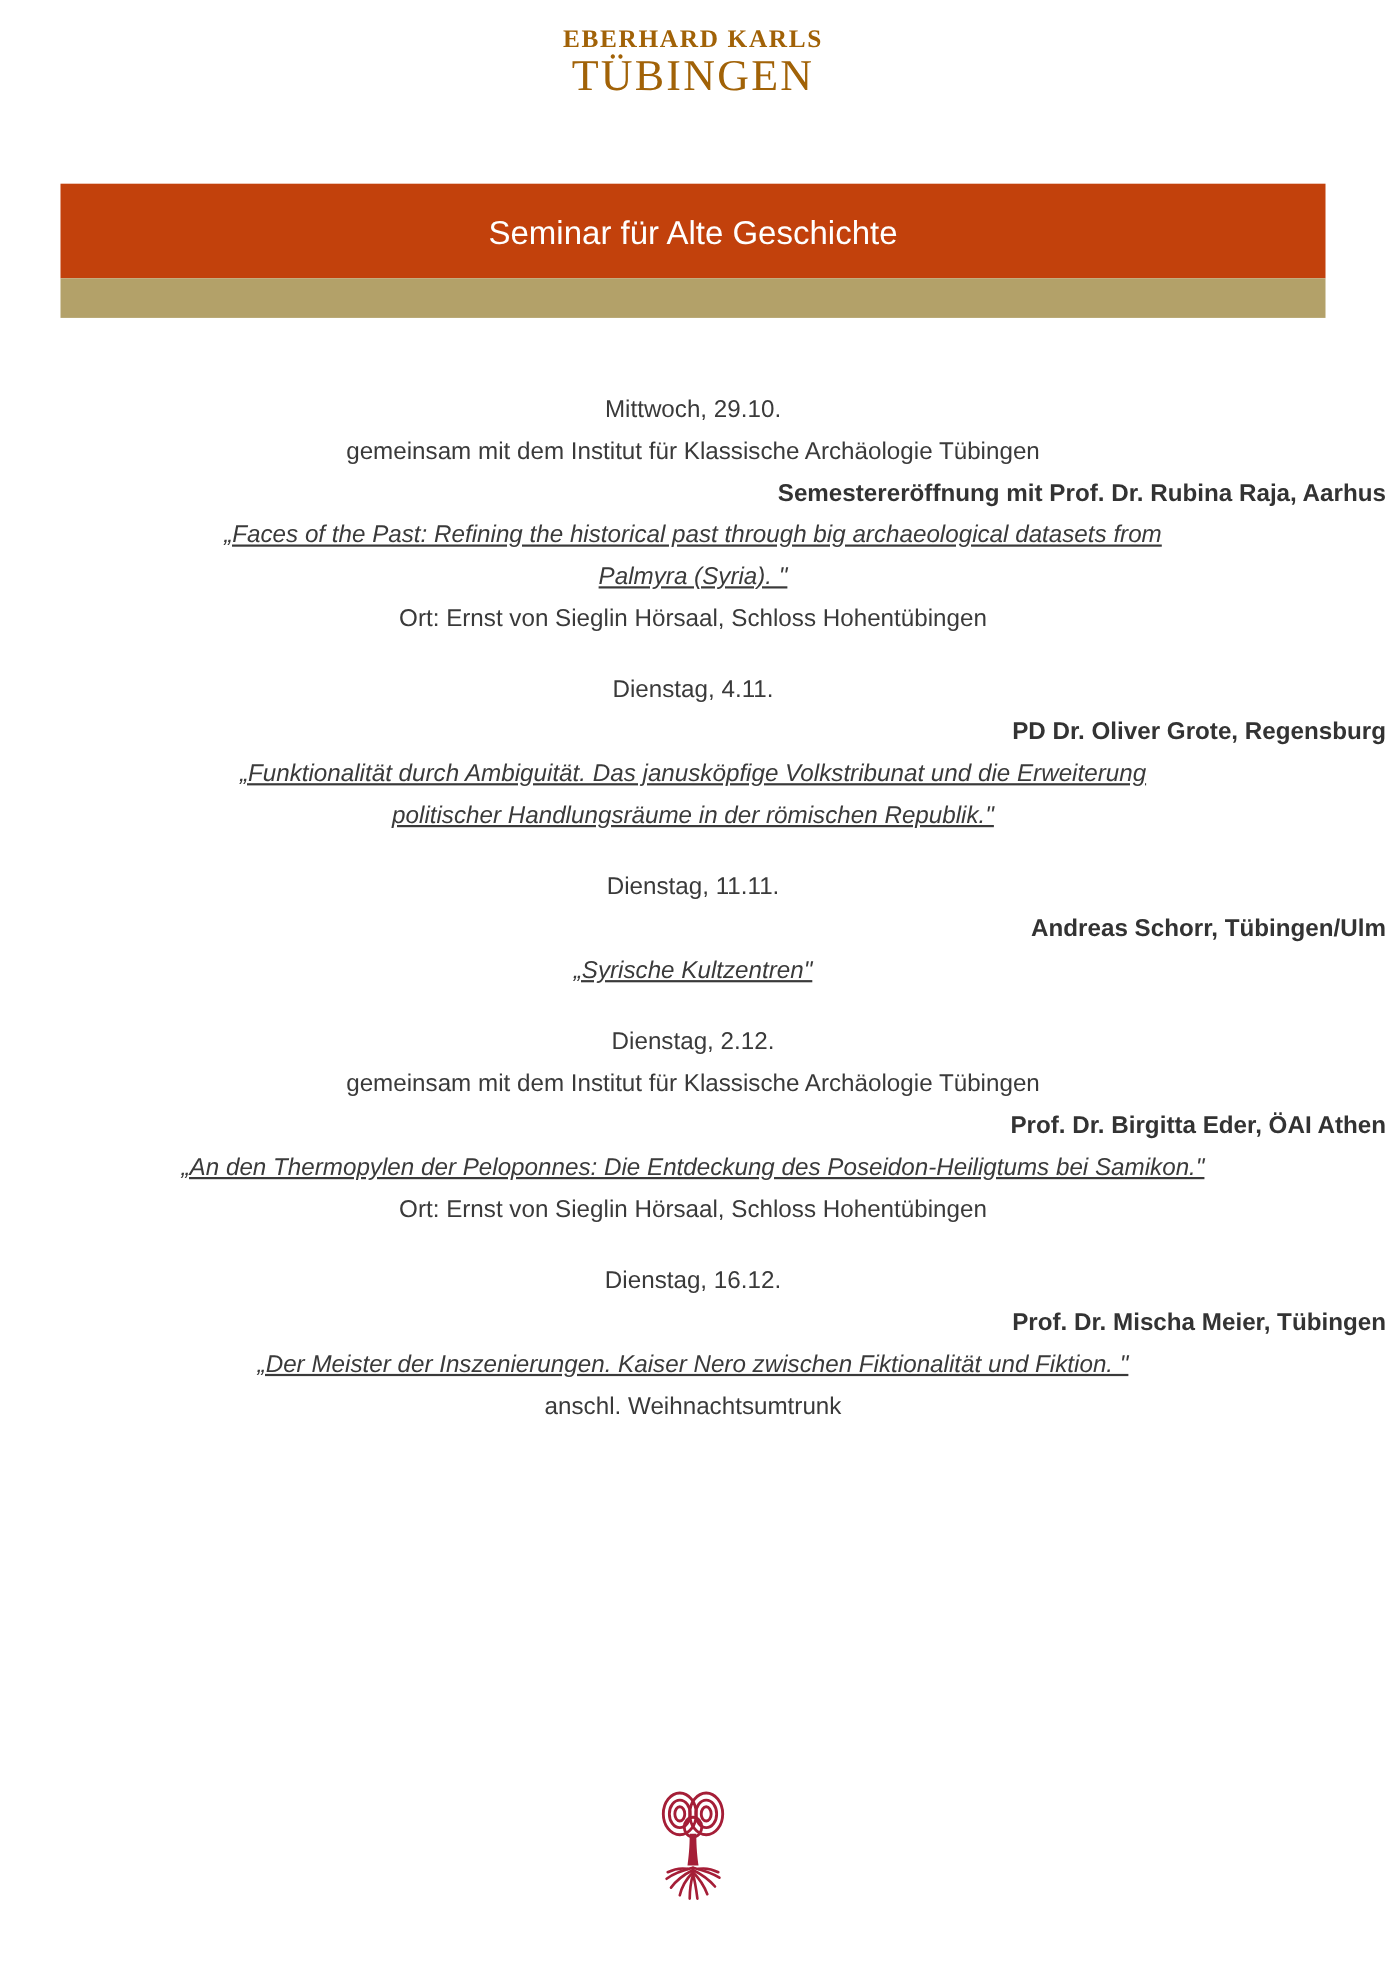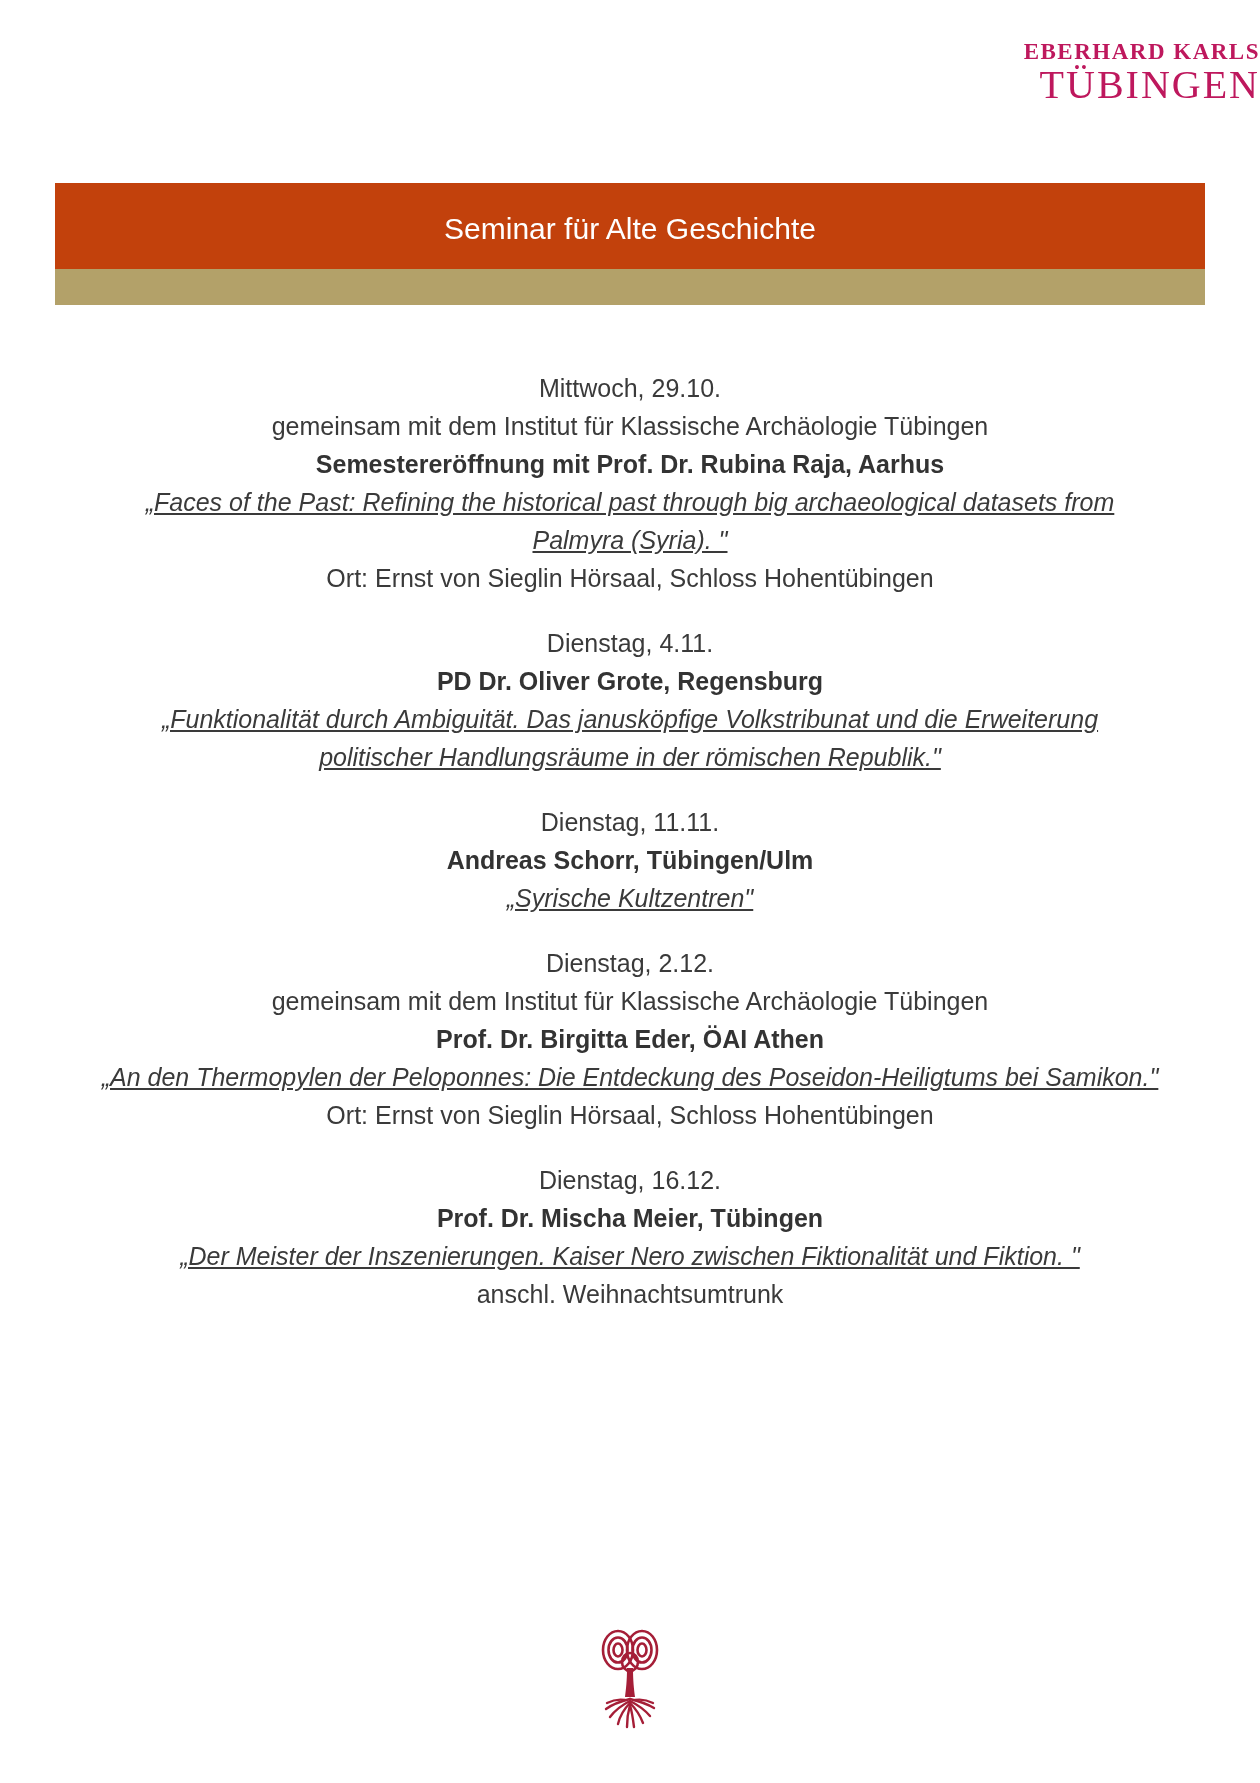--- a/index.html
+++ b/index.html
@@ -7,23 +7,23 @@
     position:relative;
     width:1260px;
     height:1783px;
     margin:0 auto;
     background:#ffffff;
     font-family:"Liberation Sans", sans-serif;
     overflow:hidden;
   }
   
   .logo{
-    padding-top:40px;
-    text-align:right;
-    color:#be185d;
+    padding-top:24px;
+    text-align:center;
+    color:#a16207;
     font-family:"Liberation Serif", serif;
     line-height:1.06;
   }
   .logo-line1{
     font-size:23px;
     font-weight:600;
     letter-spacing:1.5px;
   }
   .logo-line2{
     font-size:40px;
@@ -55,30 +55,31 @@
   .gold-strip{
     margin:0 55px;
     height:36px;
     background:#B3A169;
   }
   
   .events{
     margin-top:64px;
     text-align:center;
     color:#3a3a3a;
-    font-size:25px;
+    font-size:22px;
     line-height:38px;
   }
   .event{
     margin-bottom:27px;
   }
   .line{white-space:pre-wrap;}
   .line.bold{
     font-weight:bold;
     color:#333333;
+    text-align:right;
   }
   .line.italic{
     font-style:italic;
     text-decoration:underline;
   }
   
   .footer{
     position:absolute;
     left:0;
     right:0;

